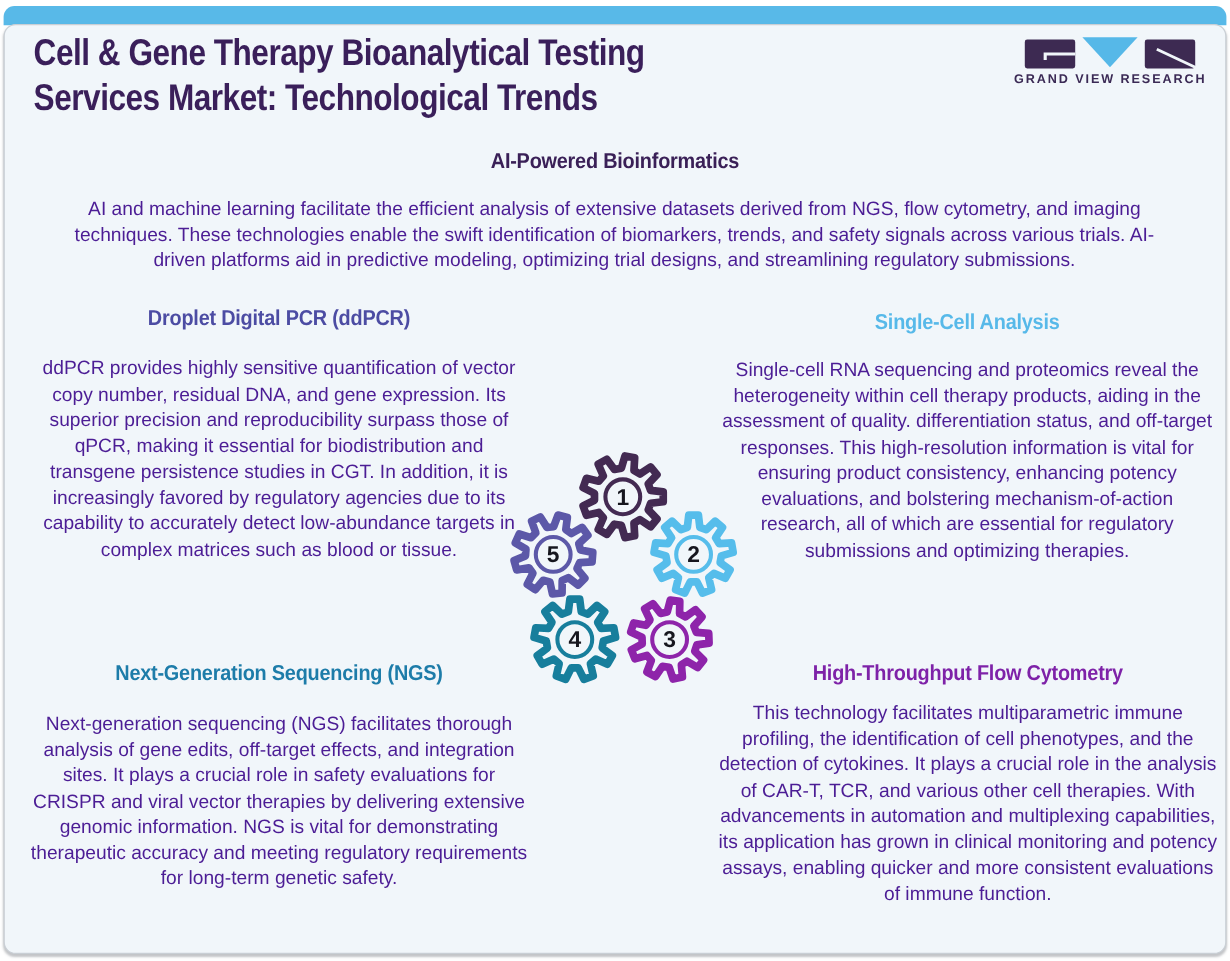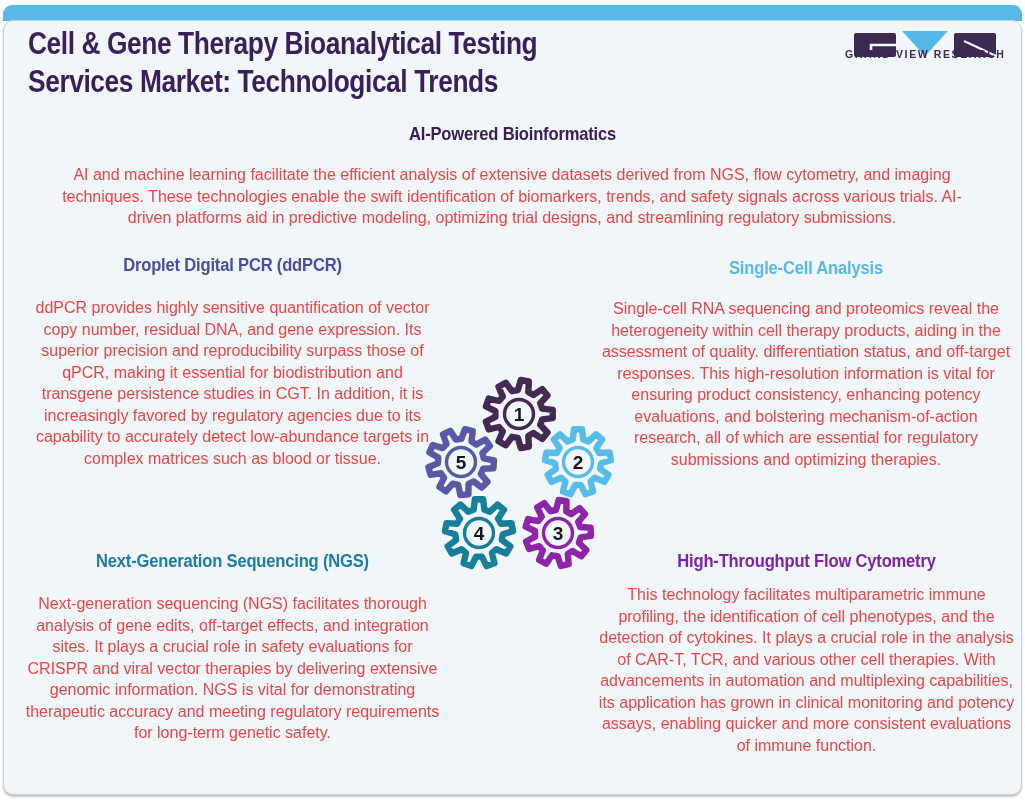--- a/index.html
+++ b/index.html
@@ -17,31 +17,31 @@
     box-sizing:border-box;box-shadow:0 2px 2px rgba(120,125,130,.45);
   }
   .title{
     position:absolute;left:28px;top:25px;
     font-size:31px;line-height:38px;font-weight:700;color:#3a1f5a;
     letter-spacing:-0.5px;transform:scaleX(0.85);transform-origin:left top;
     white-space:nowrap;
   }
   .logo-mark{position:absolute;left:852px;top:28px;}
   .logo-text{
-    position:absolute;left:845px;top:48px;width:160px;text-align:center;
+    position:absolute;left:845px;top:60px;width:160px;text-align:center;
     font-size:10.5px;font-weight:700;letter-spacing:1.6px;color:#3b2a55;
     white-space:nowrap;
   }
   .sec-head{
     position:absolute;text-align:center;font-size:18px;font-weight:700;
     letter-spacing:-0.2px;transform:scaleX(0.92);transform-origin:center top;
   }
   .sec-body{
     position:absolute;text-align:center;font-size:16px;line-height:21.5px;
-    color:#ef4444;
+    color:#4c1d95;
   }
   .head-ai,{color:#3a2057;}
   .gears-svg{position:absolute;left:415px;top:370px;}
 </style>
 </head>
 <body>
 
 <div class="topbar"></div>
 <div class="card"></div>
 

